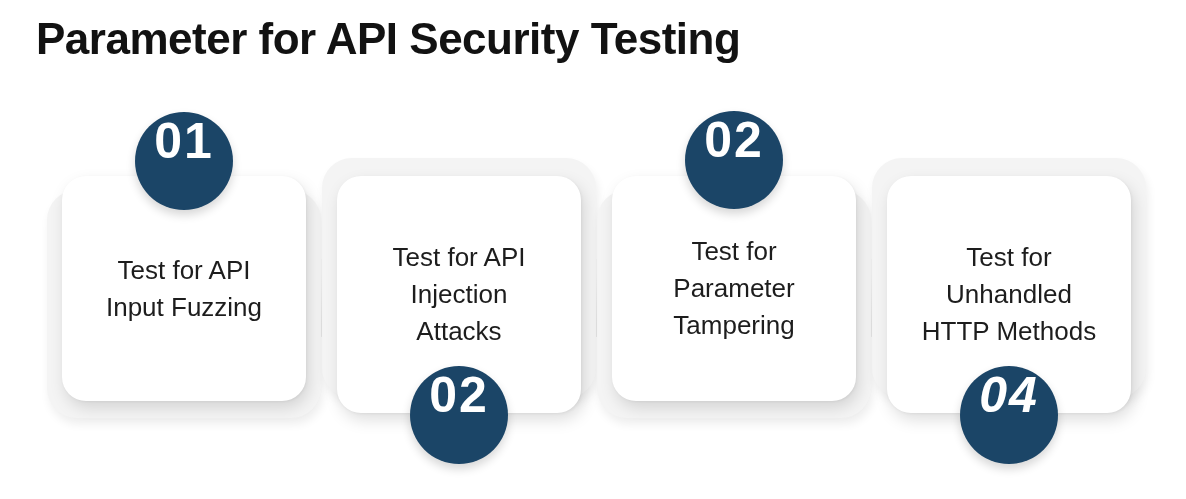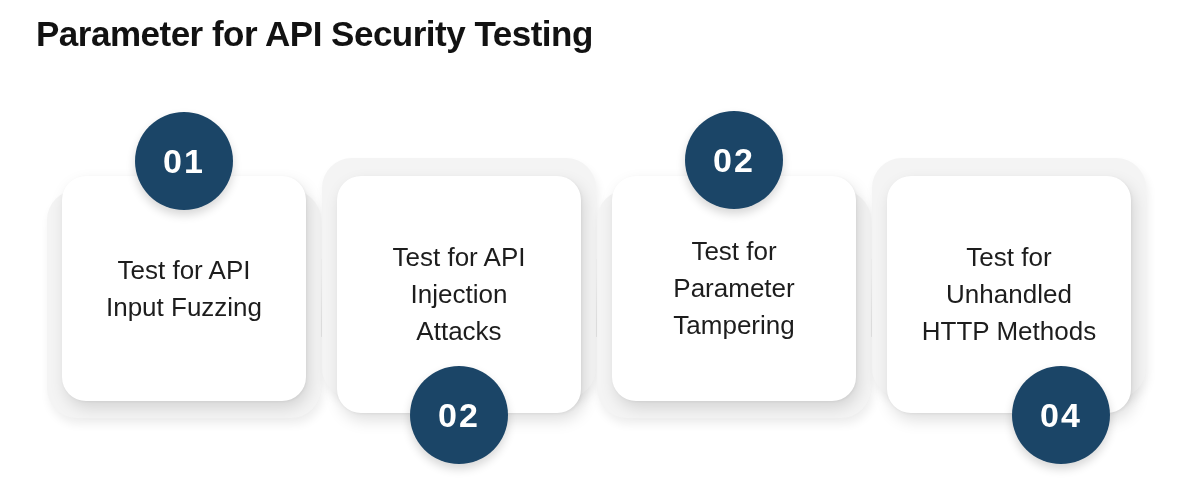--- a/index.html
+++ b/index.html
@@ -13,21 +13,21 @@
     width: 1186px;
     height: 499px;
     background: #ffffff;
     overflow: hidden;
   }
   .title {
     position: absolute;
     left: 36px;
     top: 14px;
     margin: 0;
-    font-size: 35px;
+    font-size: 44px;
     font-weight: 700;
     letter-spacing: -0.5px;
     color: var(--title-color, #121212);
   }
   
   .connector {
     position: absolute;
     width: 60px;
     height: 60px;
     top: 268px;
@@ -81,32 +81,31 @@
   }
 
   .circle {
     position: absolute;
     width: 98px;
     height: 98px;
     border-radius: 50%;
     background: var(--circle-color, #1b4567);
     color: #ffffff;
     display: flex;
-    align-items: center;
     justify-content: center;
-    font-size: 34px;
+    font-size: 50px;
     font-weight: 600;
     letter-spacing: 2px;
     z-index: 3;
     box-shadow: 0 5px 10px rgba(0,0,0,0.16);
   }
   .circle.n1 { left: 135px; top: 112px; }
   .circle.n2 { left: 410px; top: 366px; }
   .circle.n3 { left: 685px; top: 111px; }
-  .circle.n4 { left: 1012px; top: 366px; }
+  .circle.n4 { left: 960px; top: 366px; font-style: italic; }
 </style>
 </head>
 <body>
 
 <div class="canvas">
 
   <h1 class="title">Parameter for API Security Testing</h1>
 
   <div class="connector g1"></div>
   <div class="connector g2"></div>

